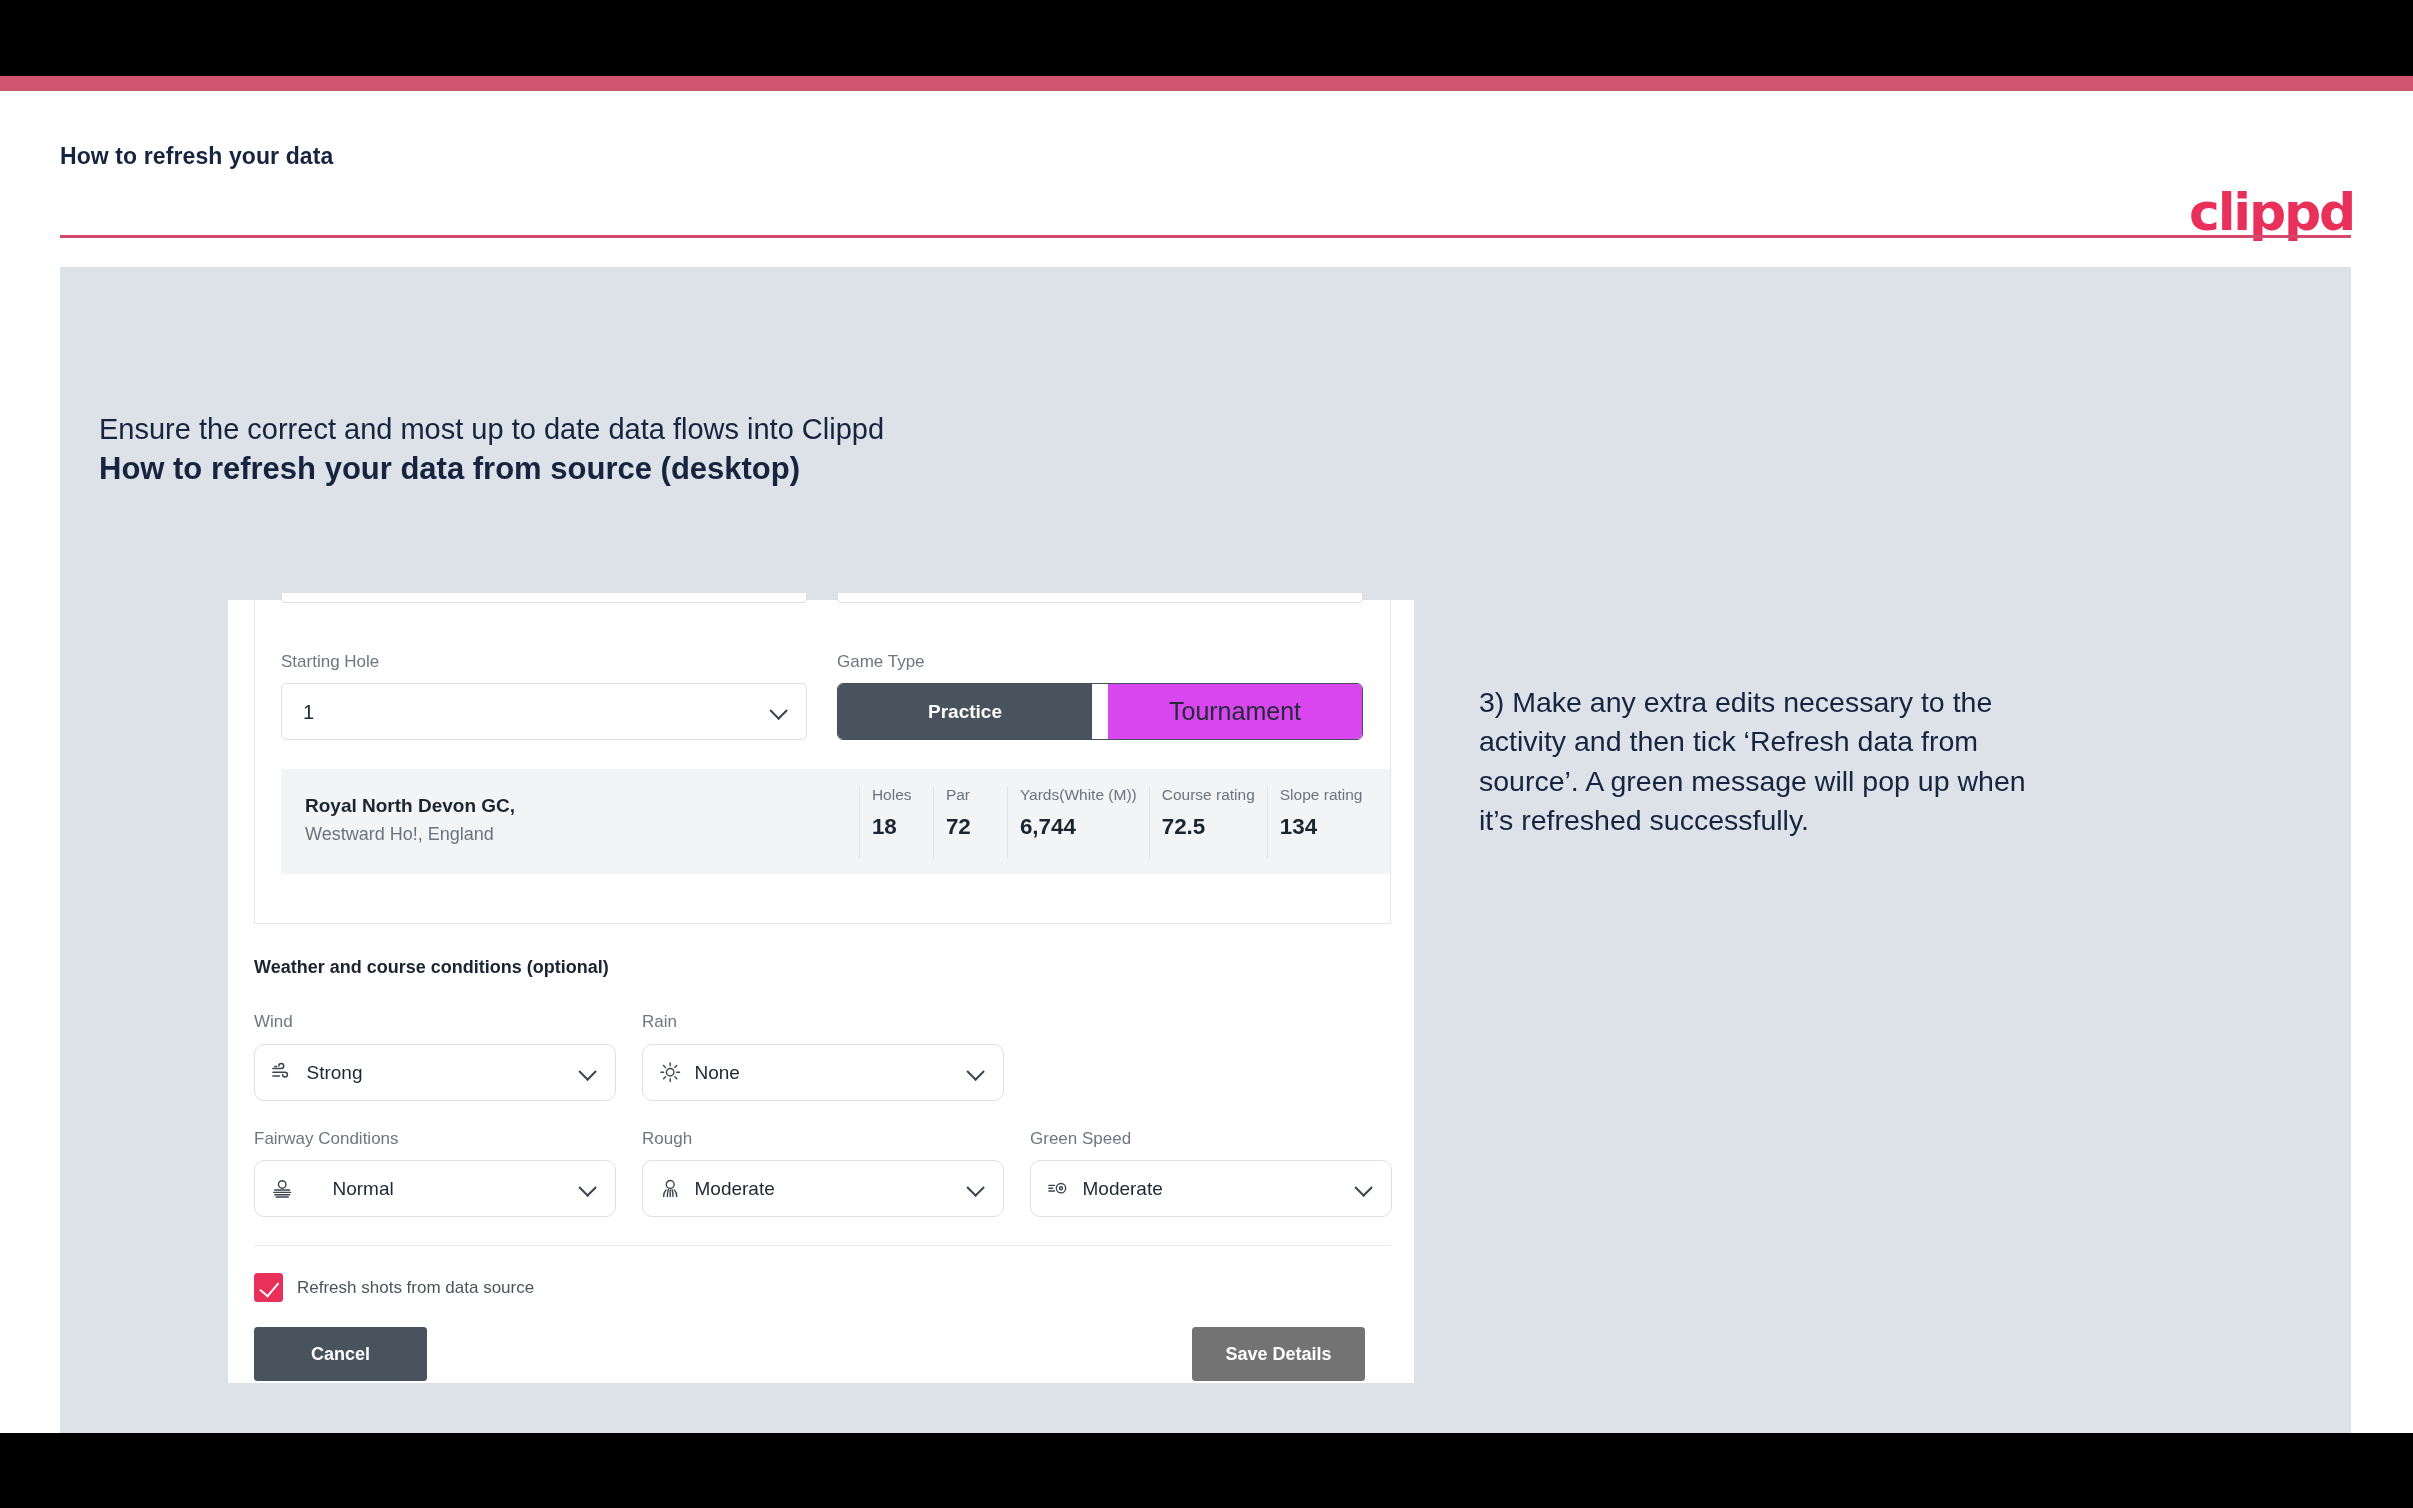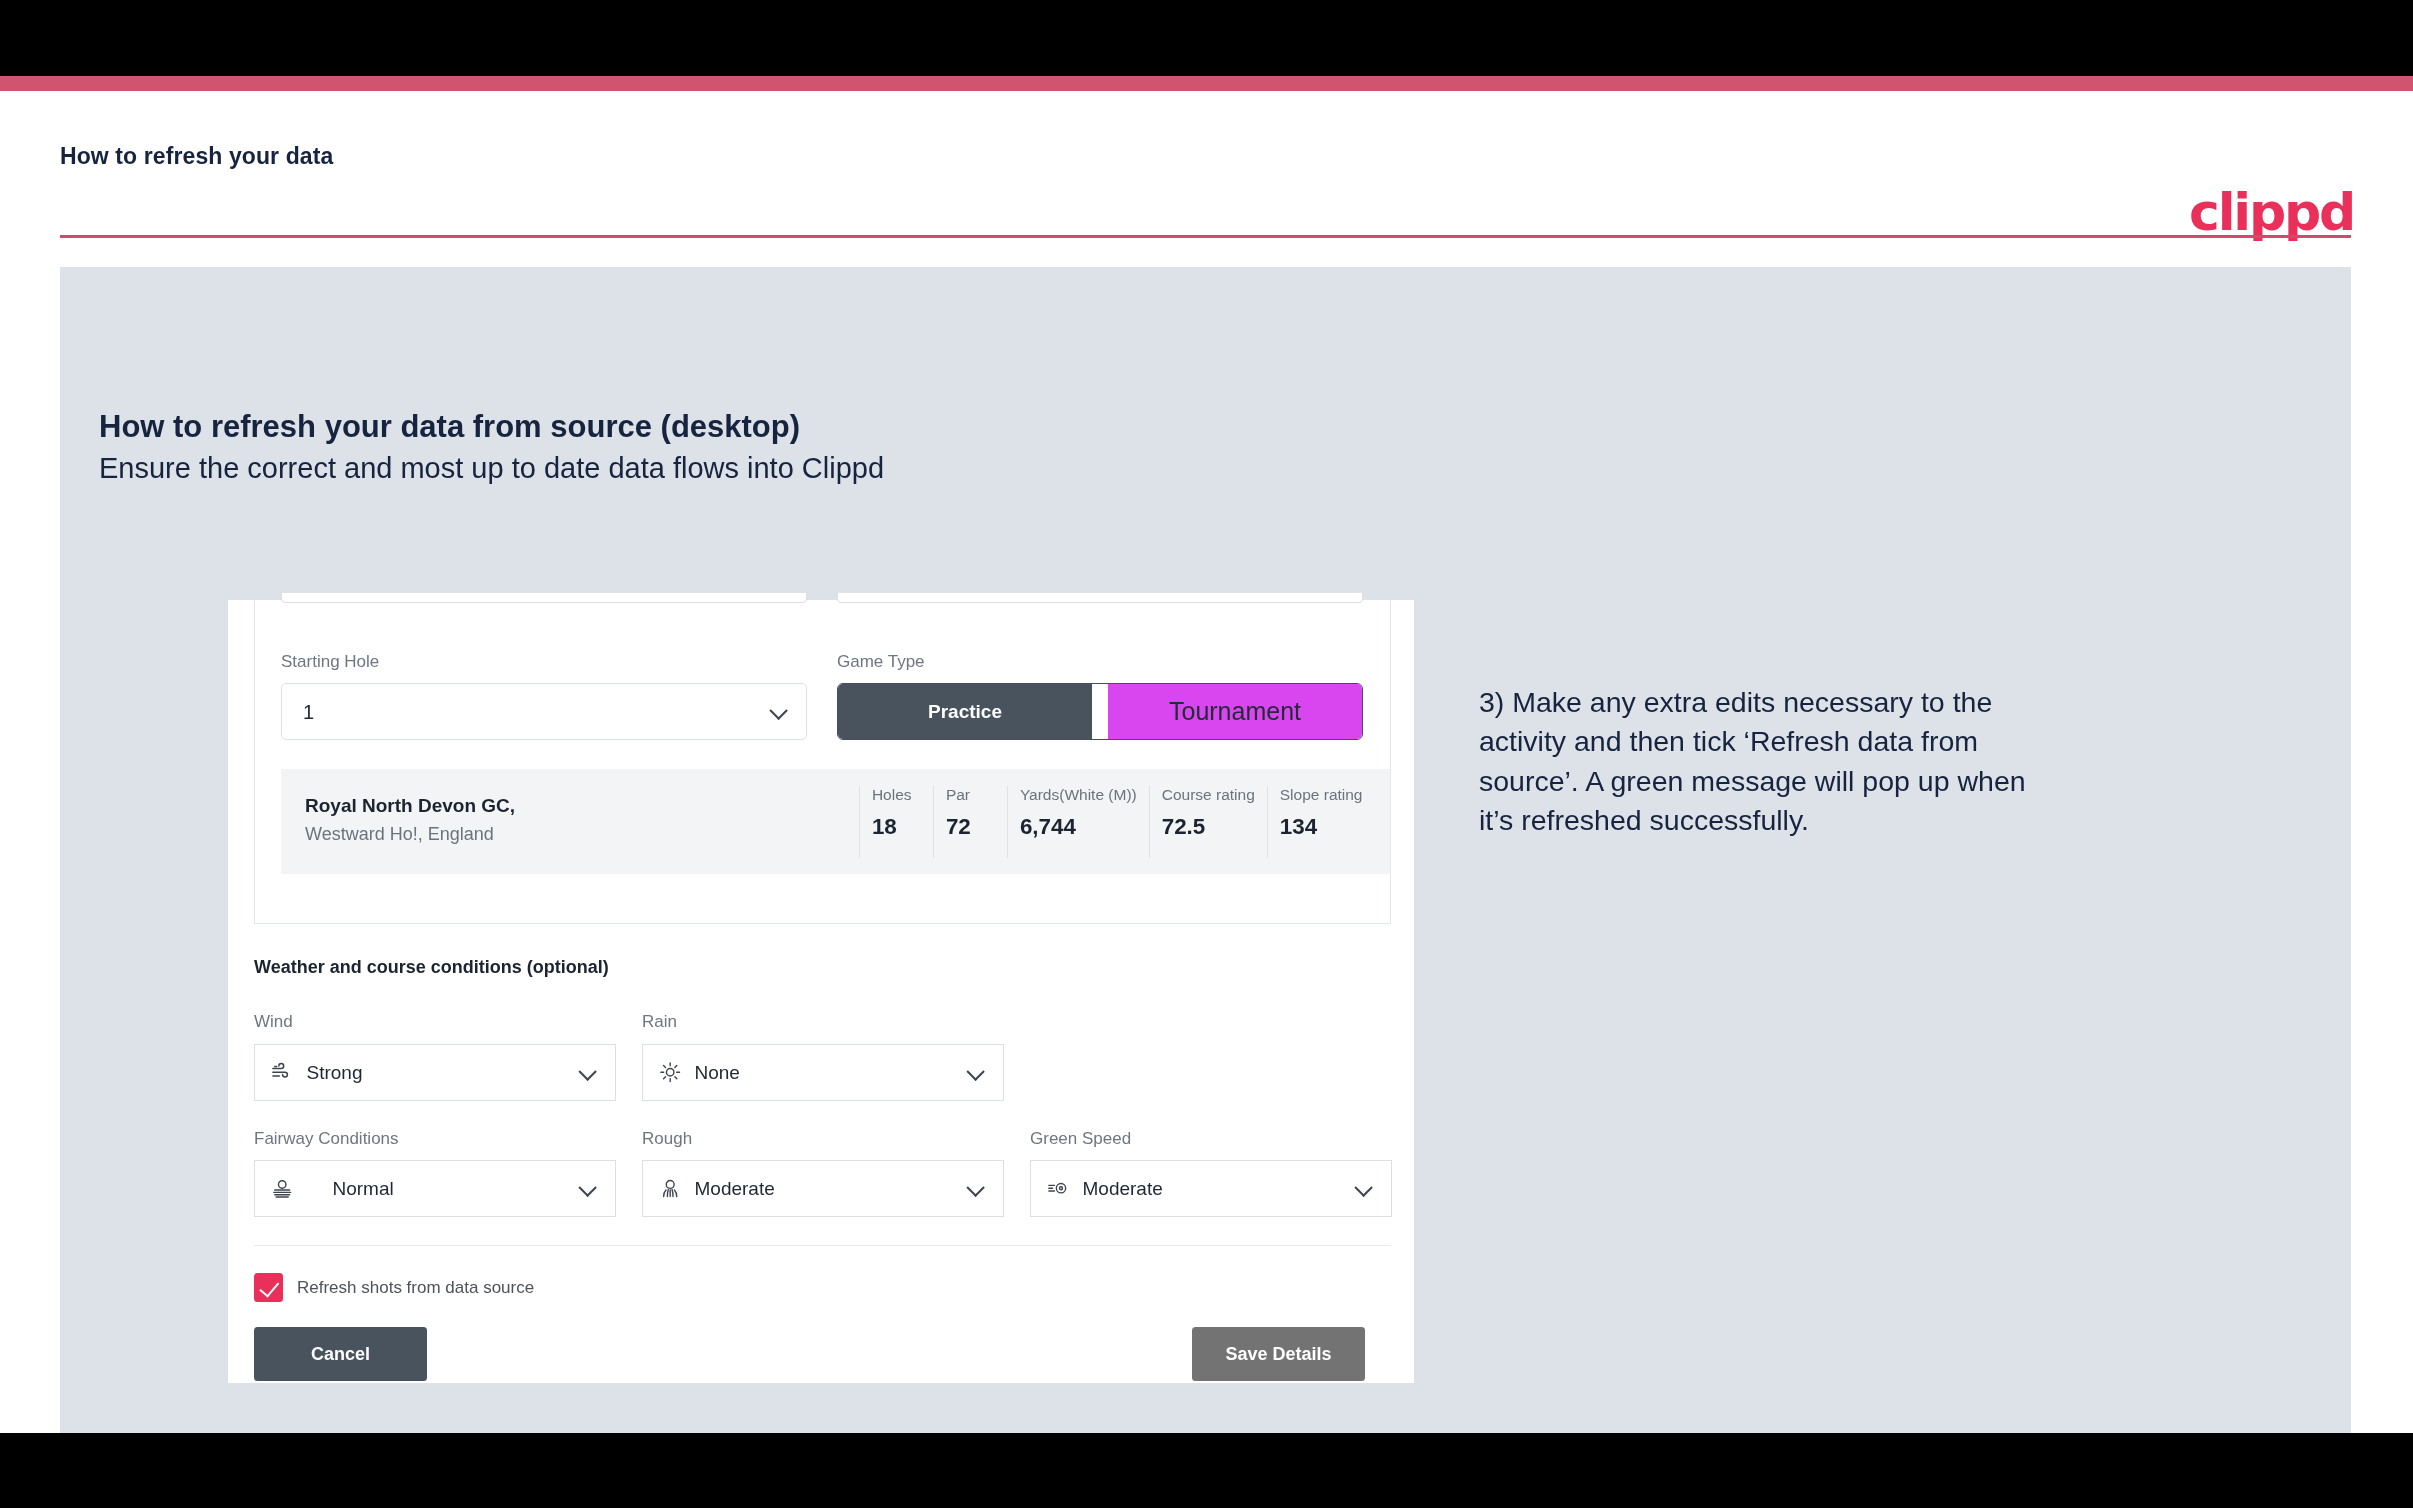--- a/index.html
+++ b/index.html
@@ -192,21 +192,21 @@
     font-size: 18px; font-weight: bold; color: #1B2430;
   }
 
   .cond-label {
     position: absolute;
     font-size: 17px; color: #6F7680;
   }
   .cond-select {
     position: absolute;
     height: 57px;
-    border: 0.9px solid #DCDFE4; border-radius: 0;
+    border: 0.9px solid #DCDFE4; border-radius: 10px;
     background: #FFFFFF;
     display: flex; align-items: center;
   }
   .cond-icon {
     margin-left: 15.5px; width: 24px; height: 24px;
     display: inline-flex; align-items: center; justify-content: center;
     flex: 0 0 24px;
   }
   .cond-text {
     margin-left: 12px;
@@ -296,22 +296,22 @@
 
   <div id="slide-header">
     <div id="slide-title">How to refresh your data</div>
     <div id="brand-logo">clippd</div>
   </div>
   <div id="header-rule"></div>
 
   <div id="content-panel">
 
     <div id="heading-block">
+      <div id="heading-sub">Ensure the correct and most up to date data flows into Clippd</div>
       <div id="heading-main">How to refresh your data from source (desktop)</div>
-      <div id="heading-sub">Ensure the correct and most up to date data flows into Clippd</div>
     </div>
 
     <div id="form-card">
 
       <div id="form-inner">
         <div class="cutoff-field" id="cutoff-left"></div>
         <div class="cutoff-field" id="cutoff-right"></div>
 
         <div class="field-label" id="starting-hole-label">Starting Hole</div>
         <div id="starting-hole-select">

